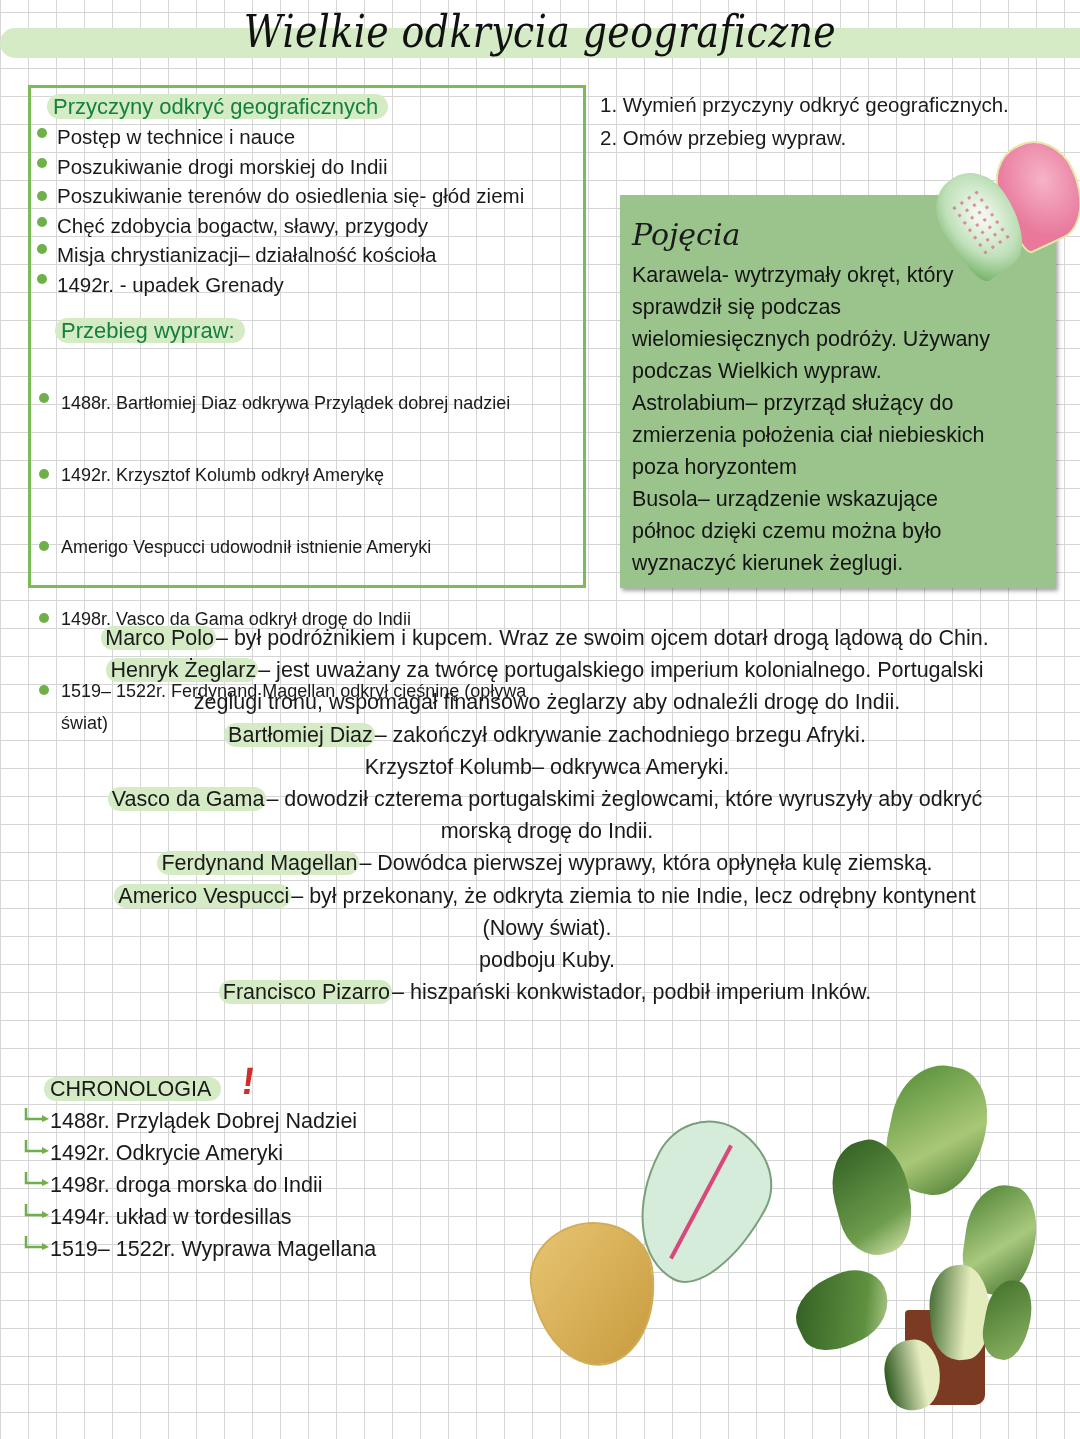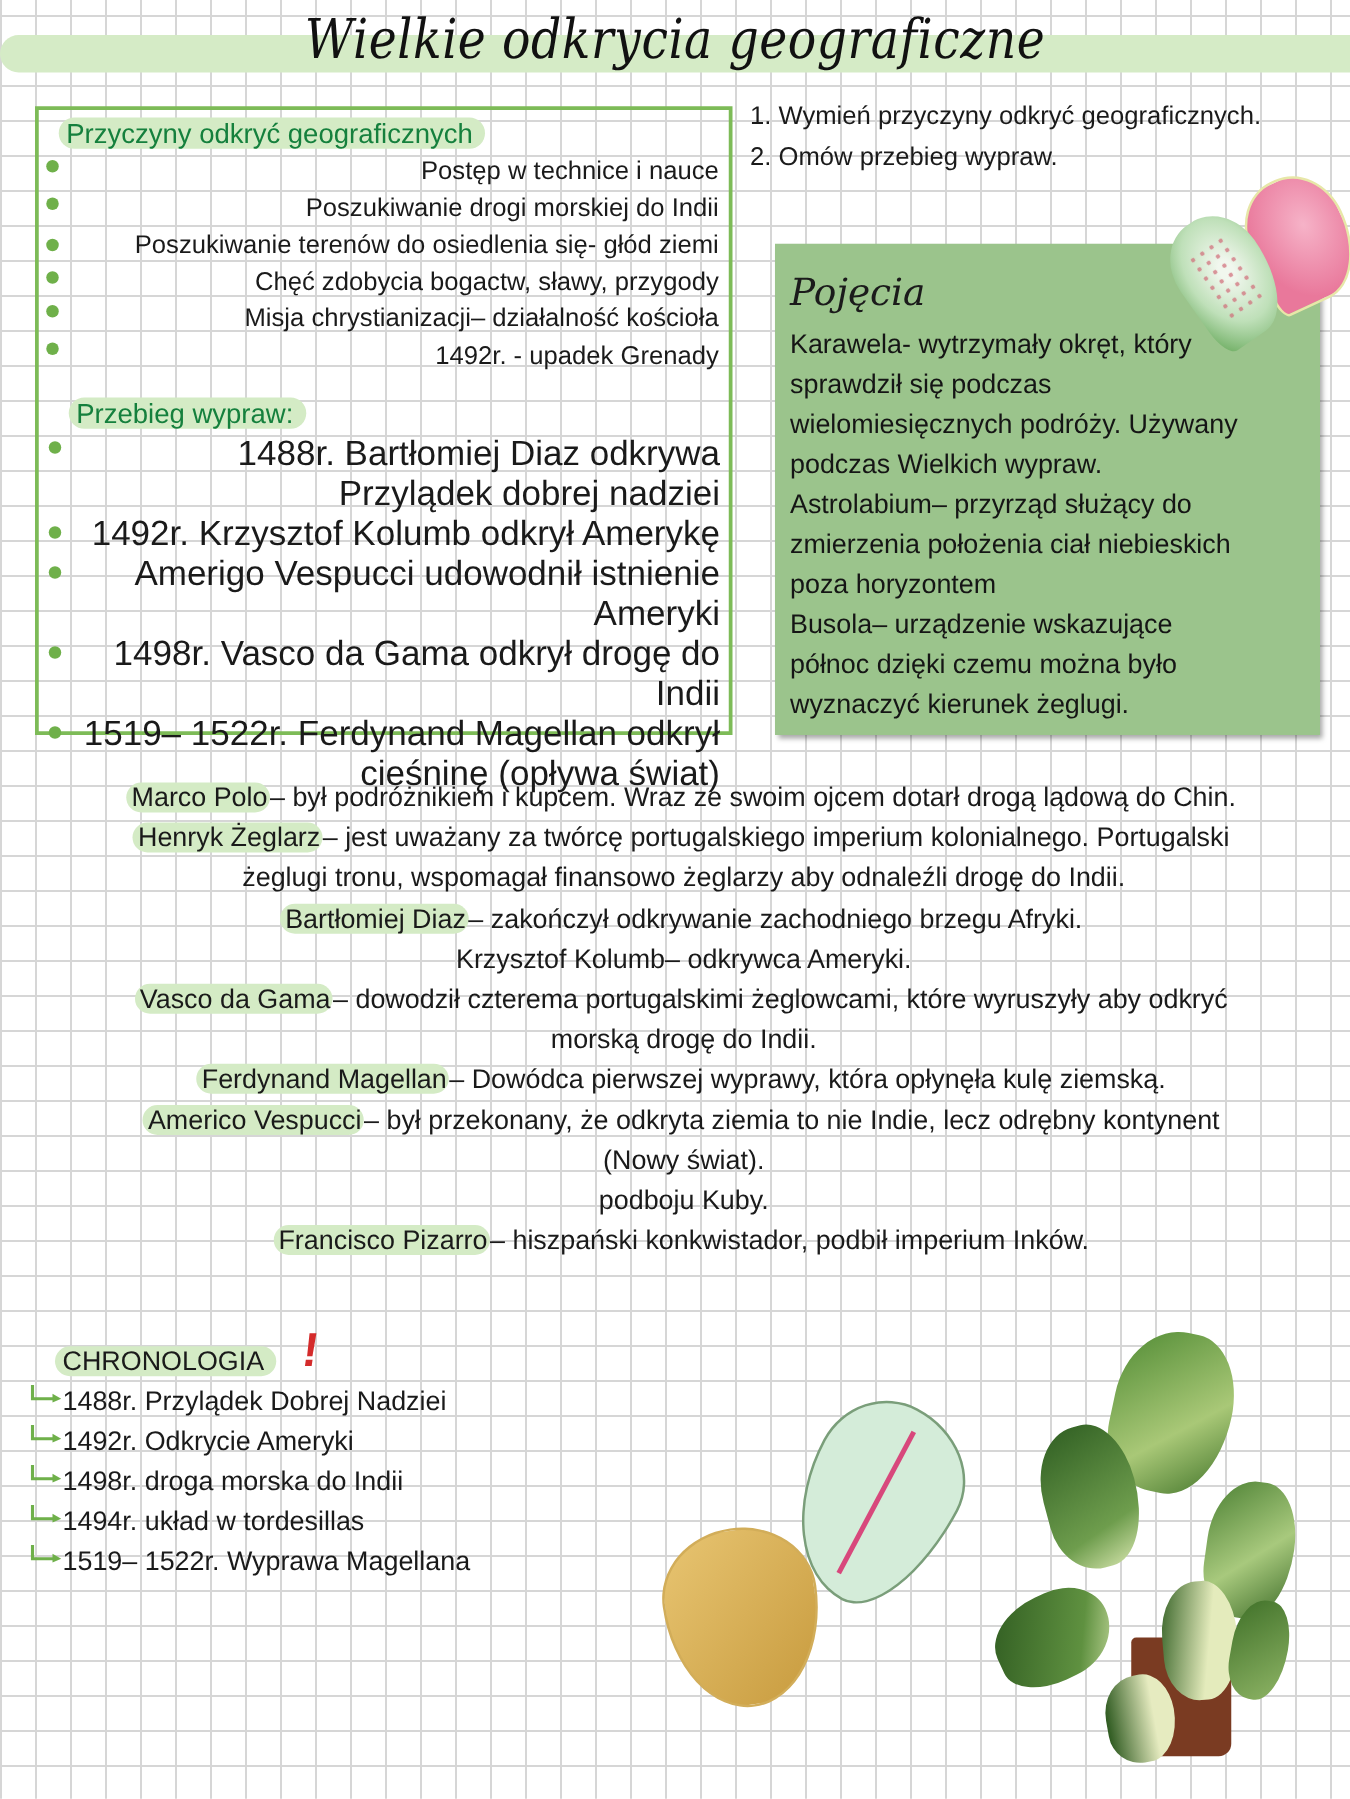--- a/index.html
+++ b/index.html
@@ -31,33 +31,33 @@
   
   .causes-box {
     left: 28px; top: 85px; width: 558px; height: 503px;
     border: 3px solid #7dbb57; box-sizing: border-box;
   }
   .hl {
     background: #d4ebc5; border-radius: 14px; padding: 0 10px 0 6px;
     margin-left: -6px;
   }
   .sect-head { font-size: 22px; line-height: 30px; color: #15803d; }
-  .bullet-list { list-style: none; margin: 0; padding: 0; text-align: right; }
+  .bullet-list { list-style: none; margin: 0; padding: 0; }
   .bullet-list li { position: relative; padding-left: 22px; }
   .dot {
     position: absolute; left: 2px; width: 10px; height: 10px; border-radius: 50%;
     background: #6fb04a;
   }
   .causes-list li { font-size: 20.5px; line-height: 29.6px; }
   .causes-list .dot { top: 6px; }
-  .trips-list li { font-size: 28px; line-height: 32px; padding-left: 30px; }
+  .trips-list li { font-size: 18px; line-height: 32px; padding-left: 30px; margin-top: 40px; }
   .trips-list .dot { top: 10px; left: 8px; }
 
   
-  .questions { left: 600px; top: 76px; font-size: 20.5px; line-height: 33px; }
+  .questions { left: 600px; top: 88px; font-size: 20.5px; line-height: 33px; }
 
   
   .concepts-card {
     left: 620px; top: 195px; width: 436px; height: 393px;
     background: #9bc48c; box-shadow: 2px 3px 4px rgba(0,0,0,0.35);
   }
   .concepts-title {
     left: 12px; top: 22px; font-family: "DejaVu Serif", serif; font-style: italic;
     font-size: 30px; color: #1b1b1b;
   }

